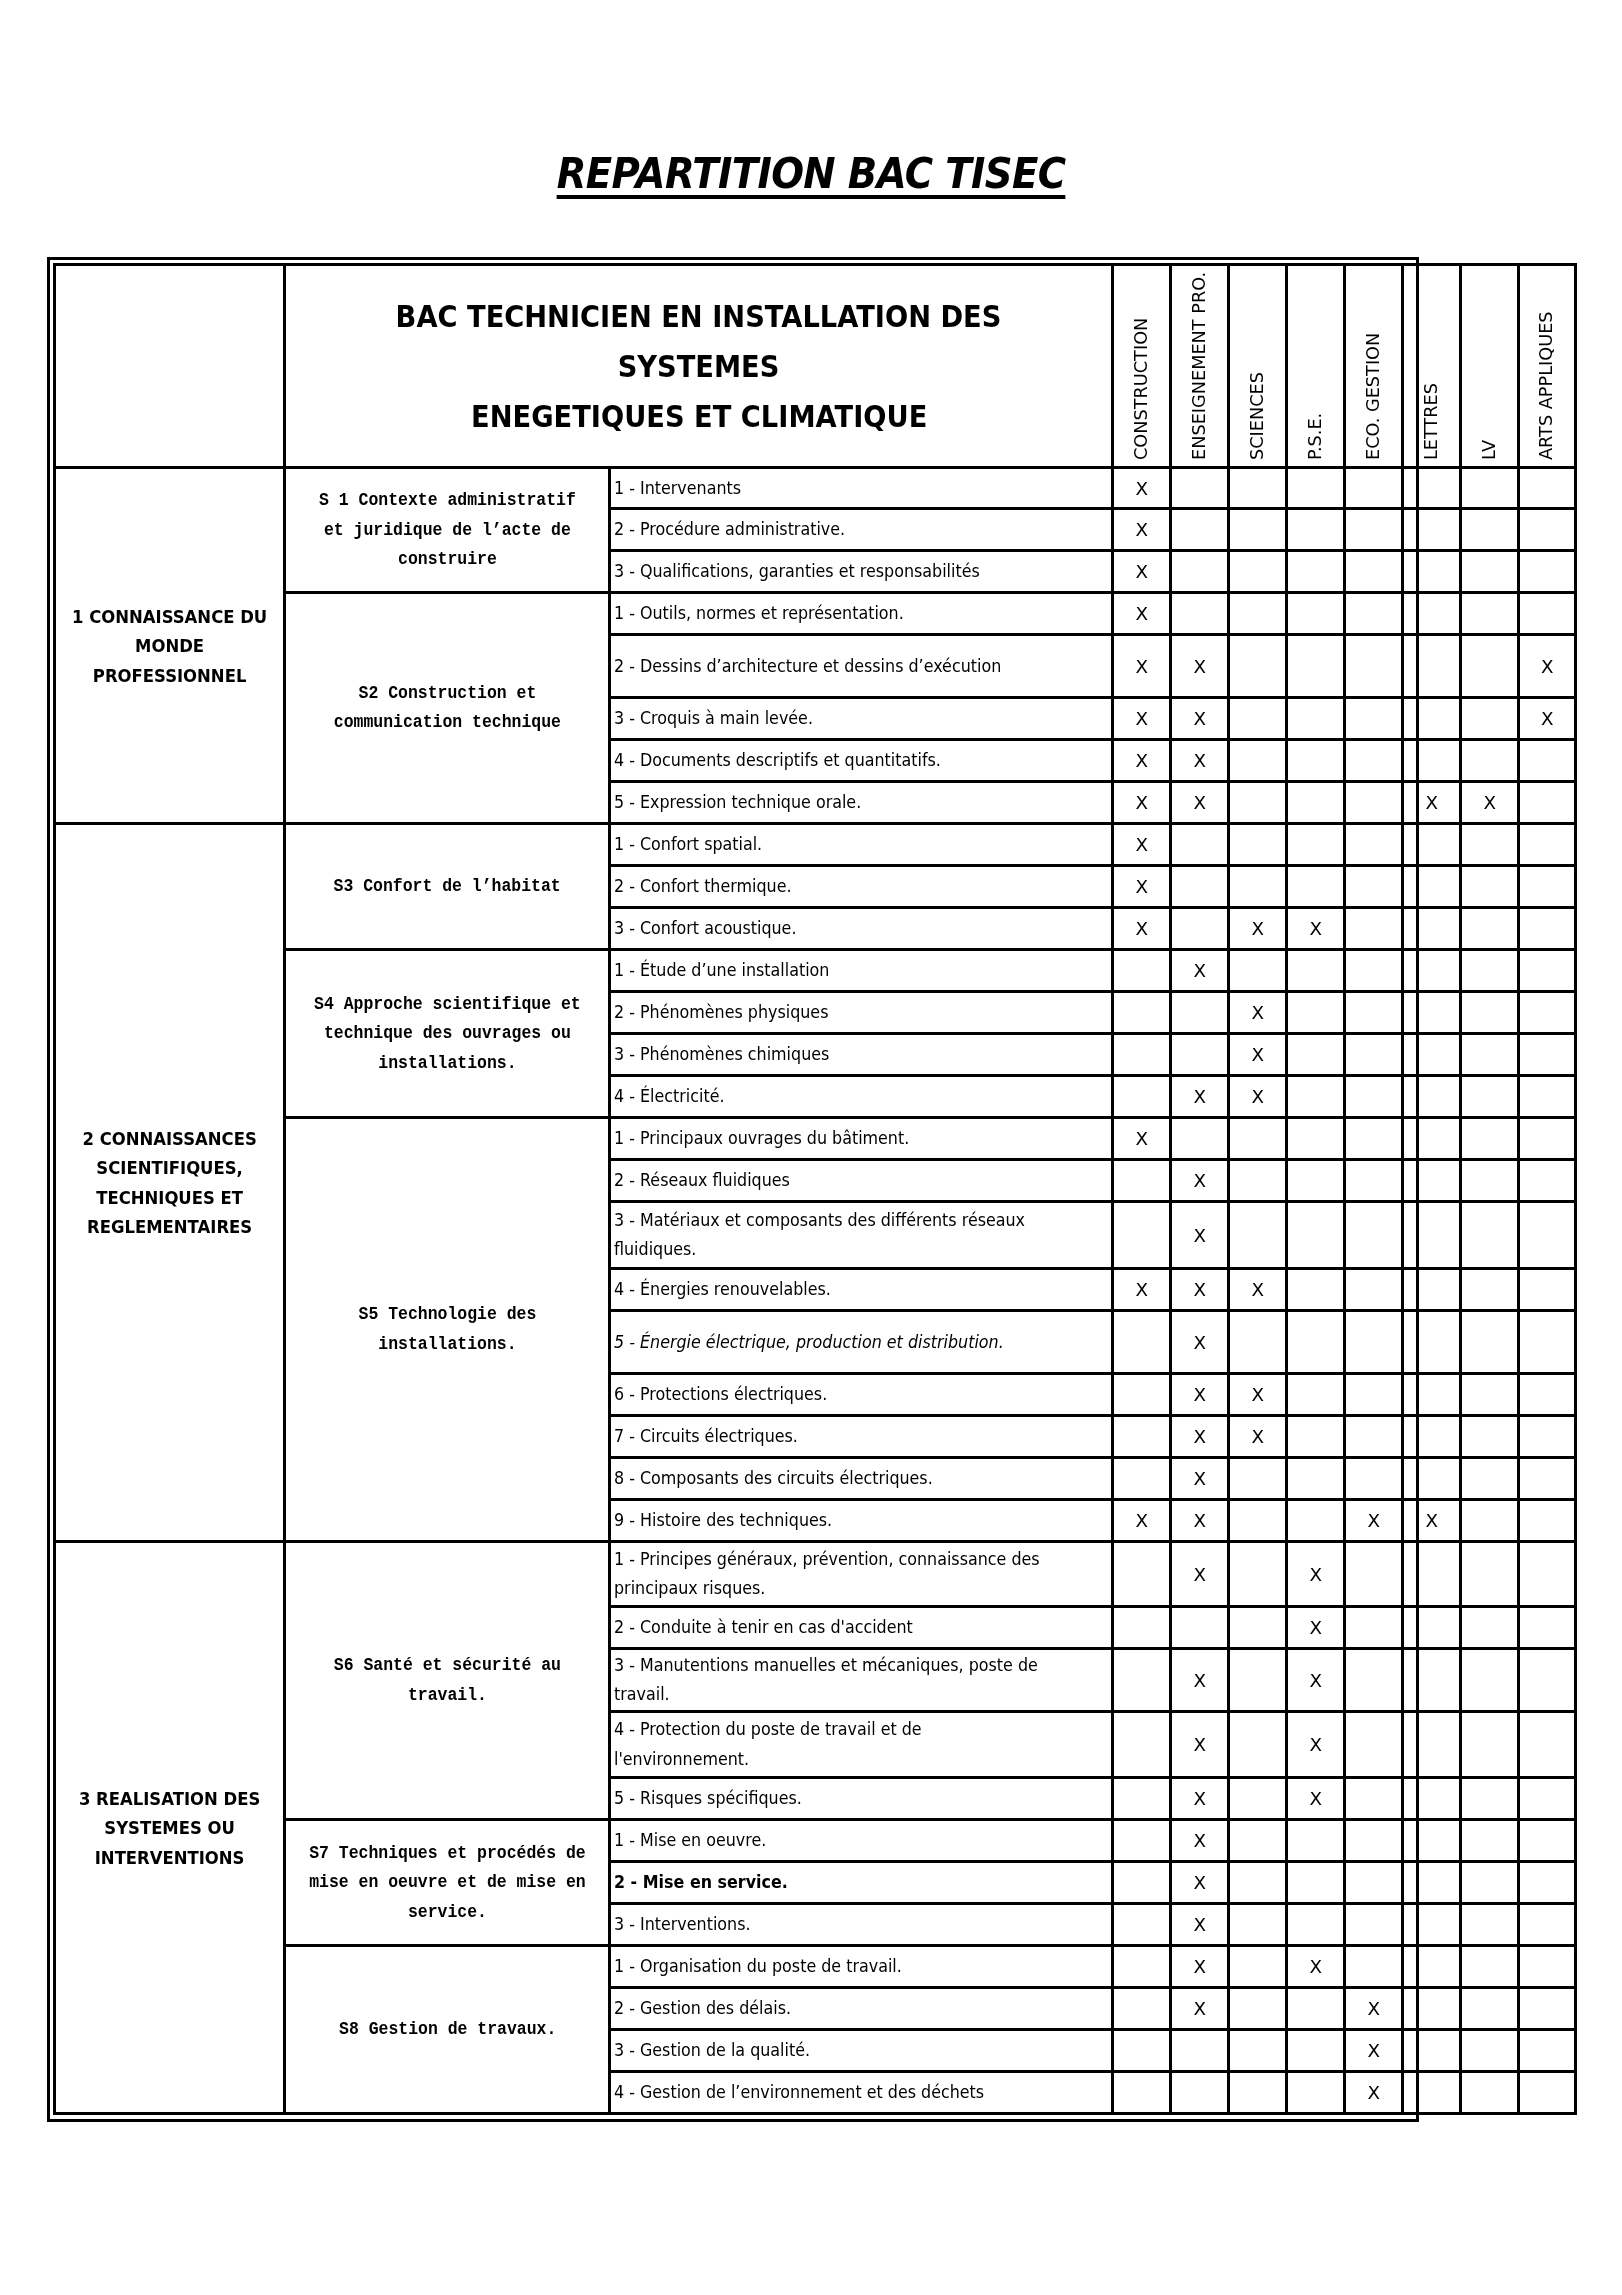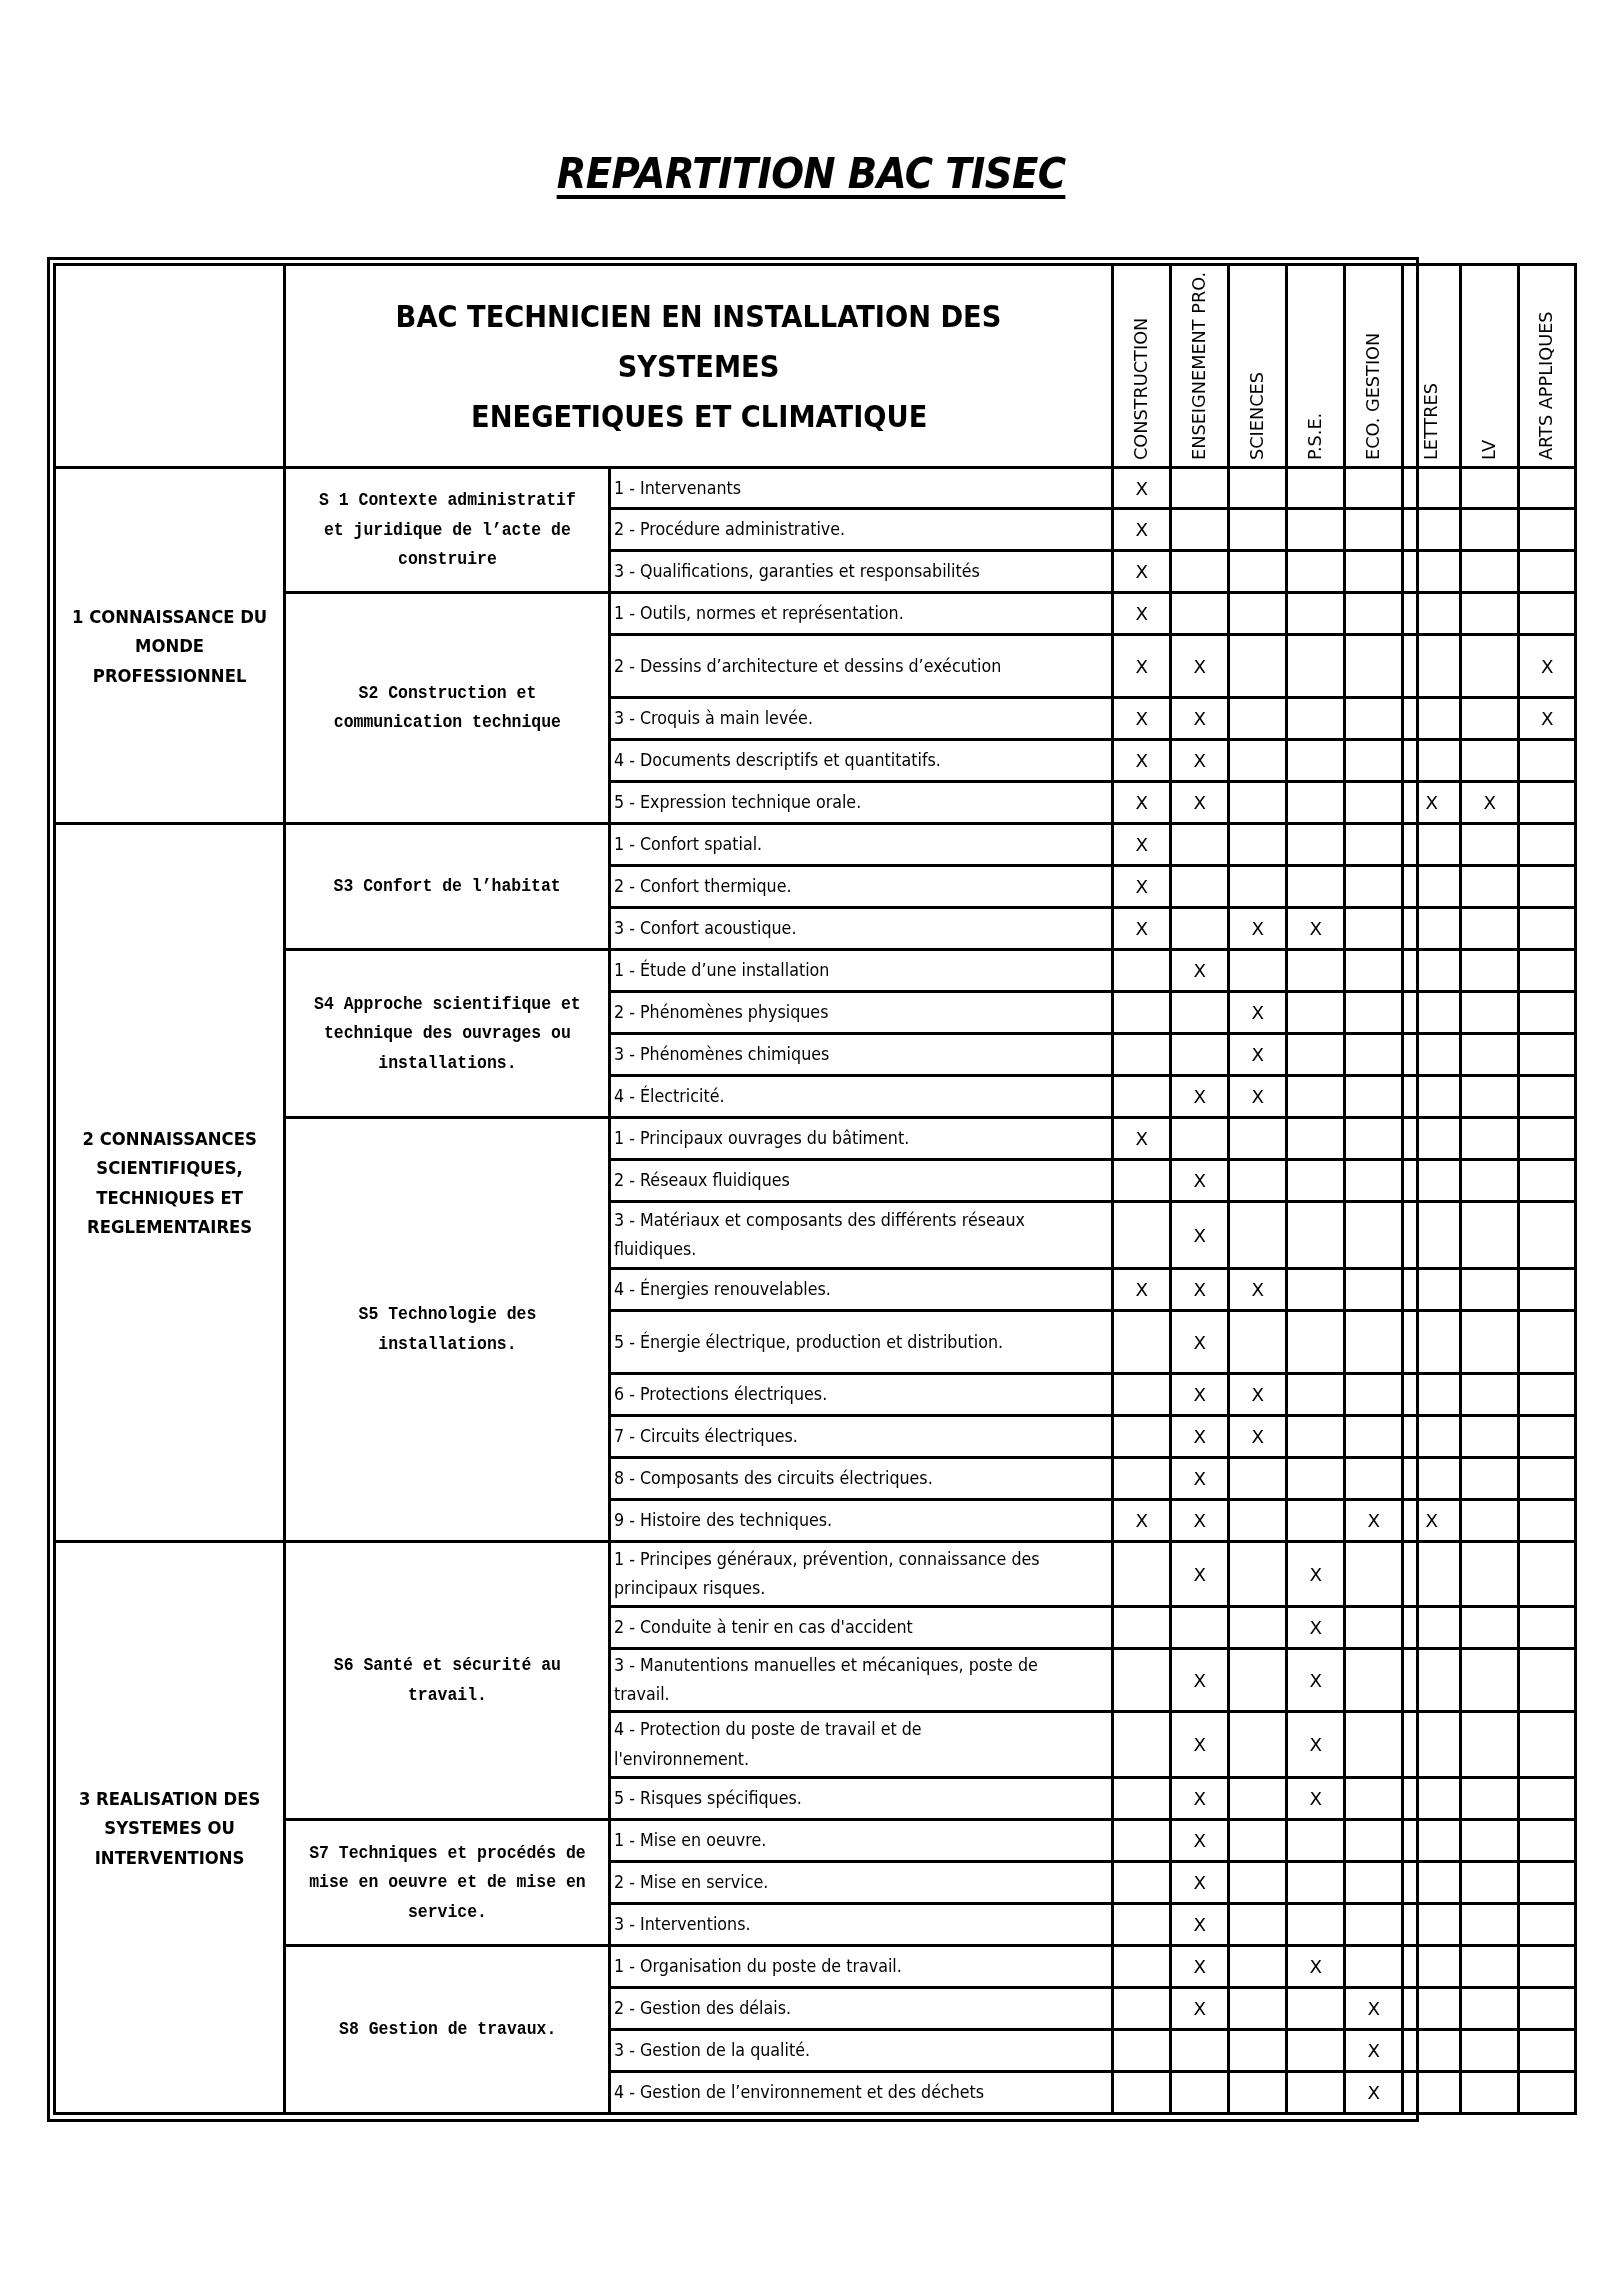--- a/index.html
+++ b/index.html
@@ -281,21 +281,21 @@
           <td class="mark">X</td>
           <td class="mark">X</td>
           <td class="mark">X</td>
           <td class="mark"></td>
           <td class="mark"></td>
           <td class="mark"></td>
           <td class="mark"></td>
           <td class="mark"></td>
         </tr>
         <tr>
-          <td class="item-cell" style="height: 60px;"><span>5 - Énergie électrique, production et distribution.</span></td>
+          <td class="item-cell" style="height: 60px; font-style: italic;"><span>5 - Énergie électrique, production et distribution.</span></td>
           <td class="mark"></td>
           <td class="mark">X</td>
           <td class="mark"></td>
           <td class="mark"></td>
           <td class="mark"></td>
           <td class="mark"></td>
           <td class="mark"></td>
           <td class="mark"></td>
         </tr>
         <tr>
@@ -405,21 +405,21 @@
           <td class="mark"></td>
           <td class="mark">X</td>
           <td class="mark"></td>
           <td class="mark"></td>
           <td class="mark"></td>
           <td class="mark"></td>
           <td class="mark"></td>
           <td class="mark"></td>
         </tr>
         <tr>
-          <td class="item-cell" style="height: 39px;"><span>2 - Mise en service.</span></td>
+          <td class="item-cell" style="height: 39px; font-weight: bold;"><span>2 - Mise en service.</span></td>
           <td class="mark"></td>
           <td class="mark">X</td>
           <td class="mark"></td>
           <td class="mark"></td>
           <td class="mark"></td>
           <td class="mark"></td>
           <td class="mark"></td>
           <td class="mark"></td>
         </tr>
         <tr>

